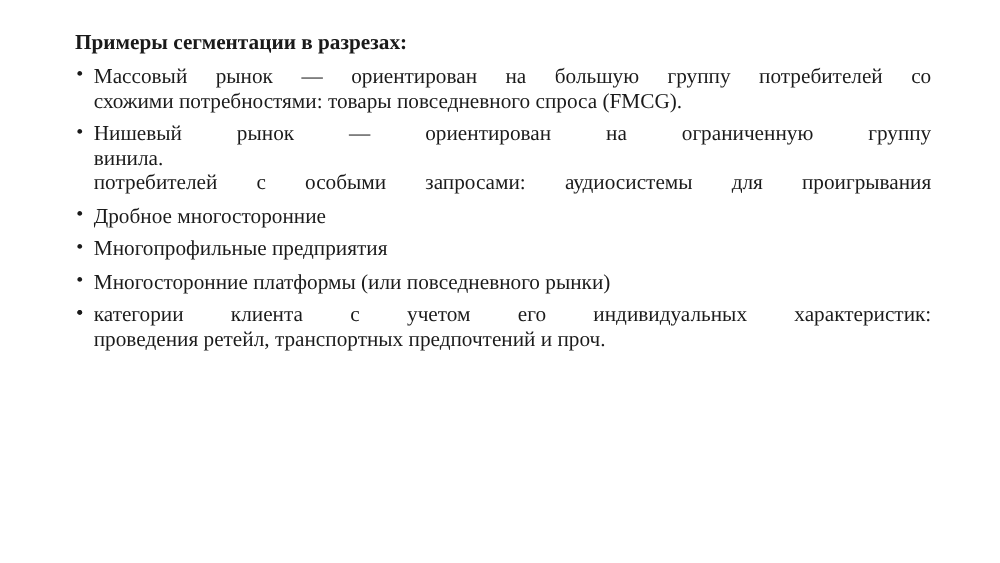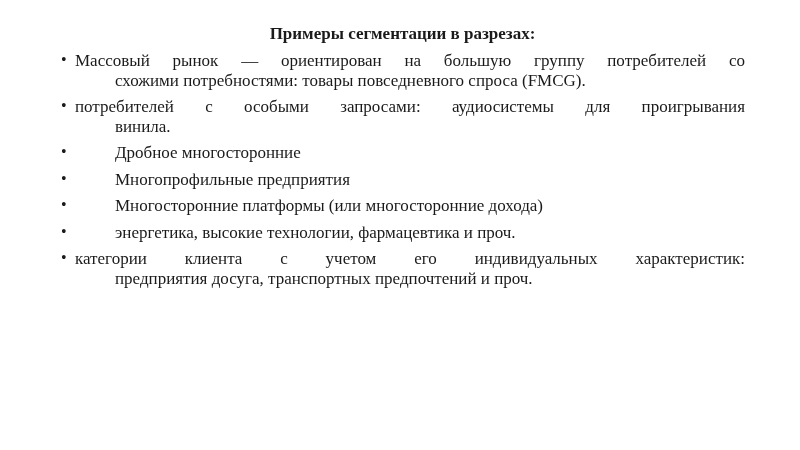--- a/index.html
+++ b/index.html
@@ -17,21 +17,21 @@
     color: #1a1a1a;
   }
   .content {
     padding: 23px 55px 0 60px;
   }
   .heading {
     font-size: 17px;
     font-weight: bold;
     line-height: 21px;
     margin-bottom: 7px;
-    text-align: center;
+    text-align: left;
   }
   .bullet {
     position: relative;
     padding-left: 15px;
     margin-top: 7px;
     font-size: 17px;
     line-height: 19.5px;
   }
   .marker {
     position: absolute;
@@ -43,63 +43,62 @@
     text-align: justify;
     text-justify: inter-word;
     white-space: normal;
   }
   .line.fill {
     
     text-align-last: justify;
   }
   .line.last {
     text-align-last: left;
-    margin-left: 40px;
   }
 </style>
 </head>
 <body>
 
 <div class="slide">
   <div class="content">
 
     <div class="heading">Примеры сегментации в разрезах:</div>
 
     <div class="bullet">
       <span class="marker">•</span>
       <div class="line fill">Массовый рынок — ориентирован на большую группу потребителей со</div>
       <div class="line last">схожими потребностями: товары повседневного спроса (FMCG).</div>
     </div>
 
     <div class="bullet">
       <span class="marker">•</span>
+      <div class="line fill">Нишевый рынок — ориентирован на ограниченную группу</div>
+      <div class="line last">винила.</div>
       <div class="line fill">потребителей с особыми запросами: аудиосистемы для проигрывания</div>
-      <div class="line last">винила.</div>
     </div>
 
     <div class="bullet">
       <span class="marker">•</span>
       <div class="line last">Дробное многосторонние</div>
     </div>
 
     <div class="bullet">
       <span class="marker">•</span>
       <div class="line last">Многопрофильные предприятия</div>
     </div>
 
     <div class="bullet">
       <span class="marker">•</span>
-      <div class="line last">Многосторонние платформы (или многосторонние дохода)</div>
+      <div class="line last">Многосторонние платформы (или повседневного рынки)</div>
     </div>
 
     <div class="bullet">
       <span class="marker">•</span>
-      <div class="line last">энергетика, высокие технологии, фармацевтика и проч.</div>
     </div>
 
     <div class="bullet">
       <span class="marker">•</span>
       <div class="line fill">категории клиента с учетом его индивидуальных характеристик:</div>
-      <div class="line last">предприятия досуга, транспортных предпочтений и проч.</div>
+      <div class="line last">проведения ретейл, транспортных предпочтений и проч.</div>
     </div>
 
   </div>
 </div>
 
 </body></html>

